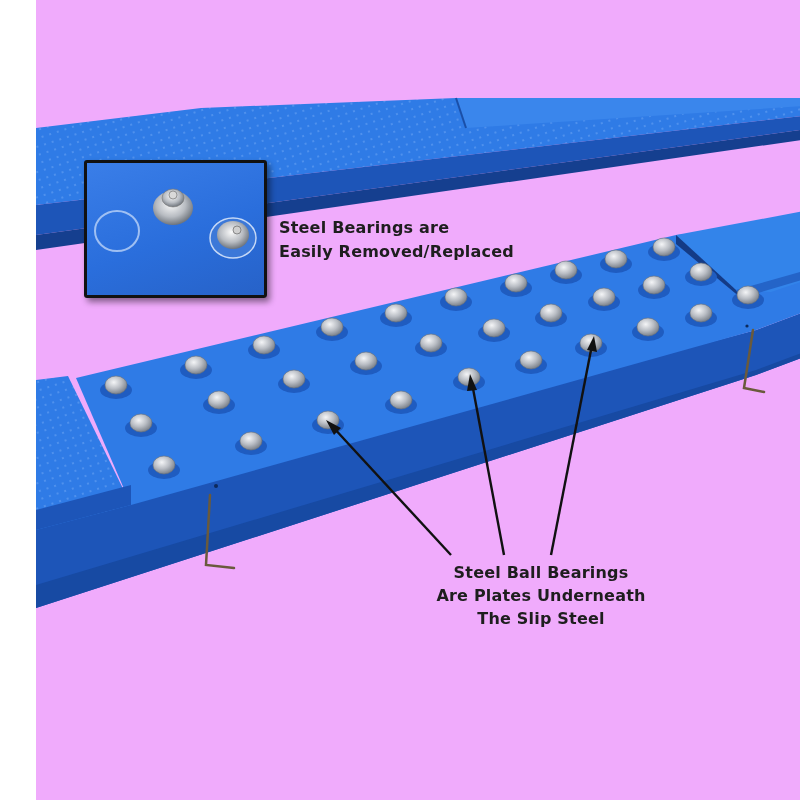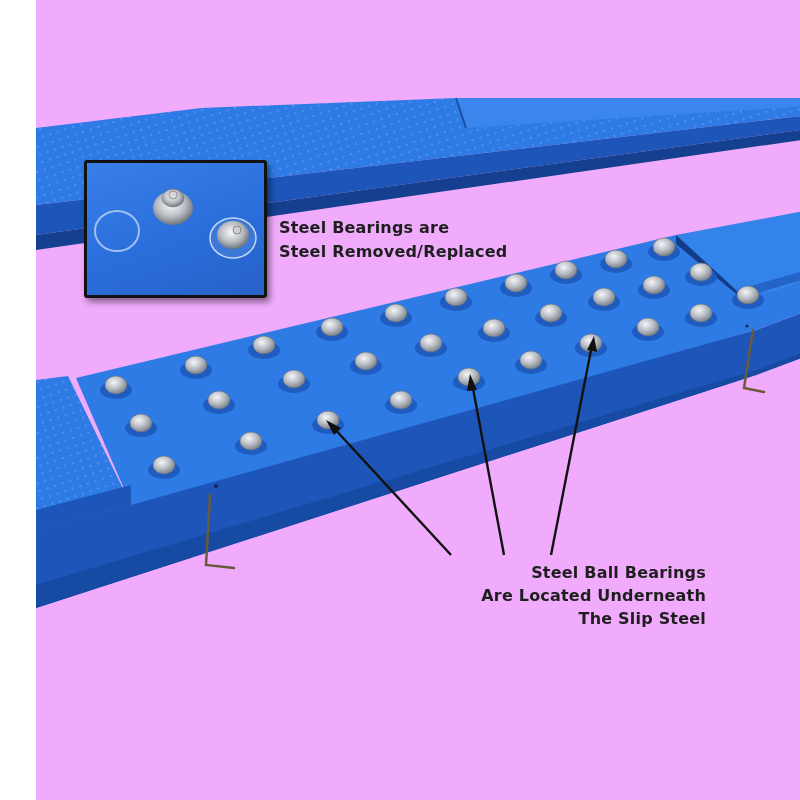--- a/index.html
+++ b/index.html
@@ -1,20 +1,20 @@
 <!DOCTYPE html>
 <html><head>
 <meta charset="utf-8">
 <style>
   html,body{margin:0;padding:0;background:#ffffff;}
   #stage{position:relative;width:800px;height:800px;overflow:hidden;background:#f0abfc;font-family:"DejaVu Sans","Liberation Sans",sans-serif;margin-left:36px;}
   svg.scene{position:absolute;left:0;top:0;width:800px;height:800px;}
   .caption{position:absolute;color:#1e1e1e;font-weight:bold;font-family:"DejaVu Sans","Liberation Sans",sans-serif;letter-spacing:0.2px;}
   .cap-top{left:243px;top:216px;font-size:16px;line-height:24px;text-align:left;}
-  .cap-bottom{left:380px;top:561px;width:290px;font-size:16px;line-height:23px;text-align:right;}
+  .cap-bottom{left:360px;top:561px;width:290px;font-size:16px;line-height:23px;text-align:center;}
   .inset{position:absolute;left:48px;top:160px;width:177px;height:132px;border:3px solid #111;border-radius:3px;box-shadow:3px 4px 6px rgba(0,0,0,0.45);overflow:hidden;background:linear-gradient(160deg,#3a7ee8 0%,#2a6edc 55%,#2762c8 100%);}
 </style>
 </head>
 <body>
 
 <div id="stage">
 
   <svg class="scene" viewBox="0 0 800 800">
     <defs>
       <pattern id="diamond" width="8" height="8" patternUnits="userSpaceOnUse" patternTransform="rotate(-18)">
@@ -148,22 +148,22 @@
       <ellipse cx="86" cy="35" rx="11" ry="9" fill="url(#b2)" stroke="#777" stroke-width="0.6"></ellipse>
       <circle cx="86" cy="32" r="4" fill="#d9d9d9" stroke="#666" stroke-width="0.6"></circle>
       <ellipse cx="146" cy="75" rx="23" ry="20" fill="#3c78d8" stroke="#c5d8f6" stroke-width="1.5"></ellipse>
       <ellipse cx="146" cy="72" rx="16" ry="14" fill="url(#b2)"></ellipse>
       <circle cx="150" cy="67" r="4" fill="#cfcfcf" stroke="#555" stroke-width="0.6"></circle>
     </svg>
   </div>
 
   <div class="caption cap-top">
     <div>Steel Bearings are</div>
-    <div>Steel Removed/Replaced</div>
+    <div>Easily Removed/Replaced</div>
   </div>
 
   <div class="caption cap-bottom">
     <div>Steel Ball Bearings</div>
-    <div>Are Located Underneath</div>
+    <div>Are Plates Underneath</div>
     <div>The Slip Steel</div>
   </div>
 
 </div>
 
 </body></html>

